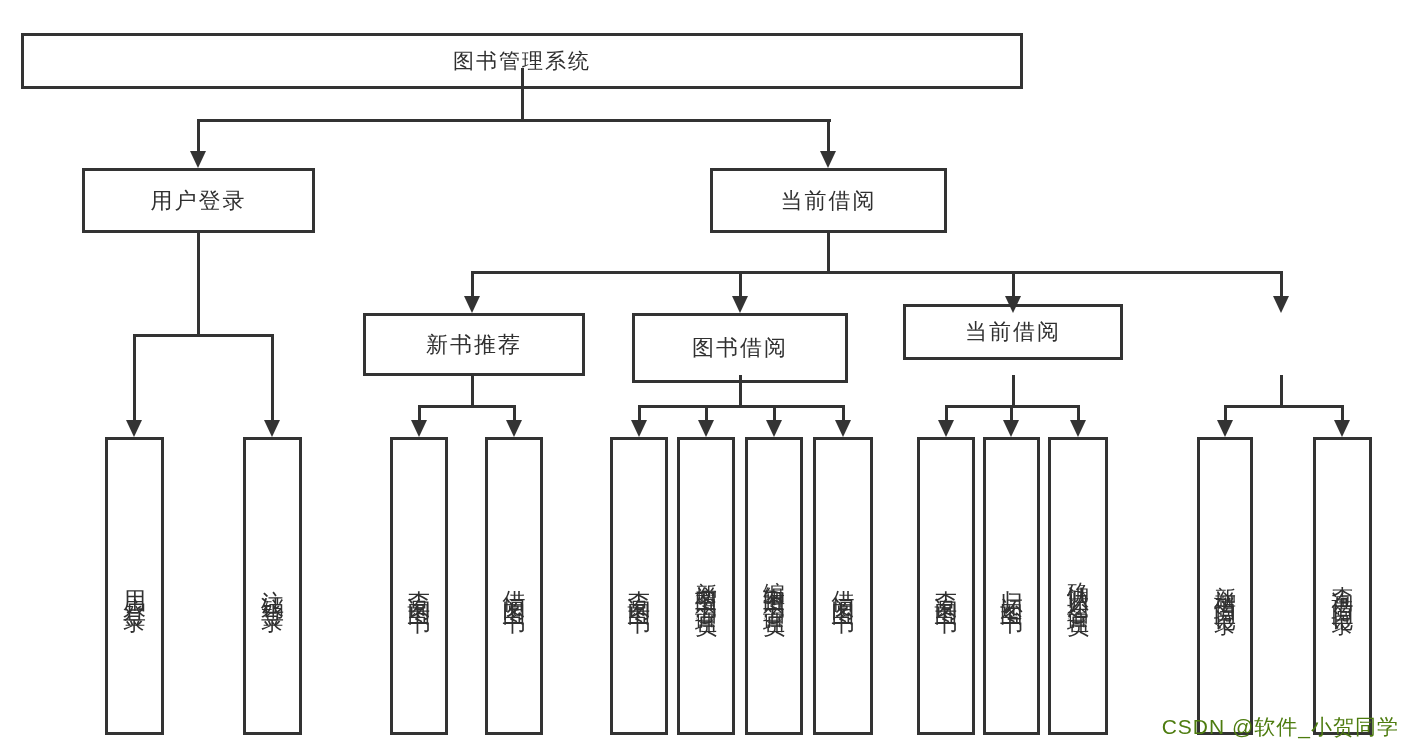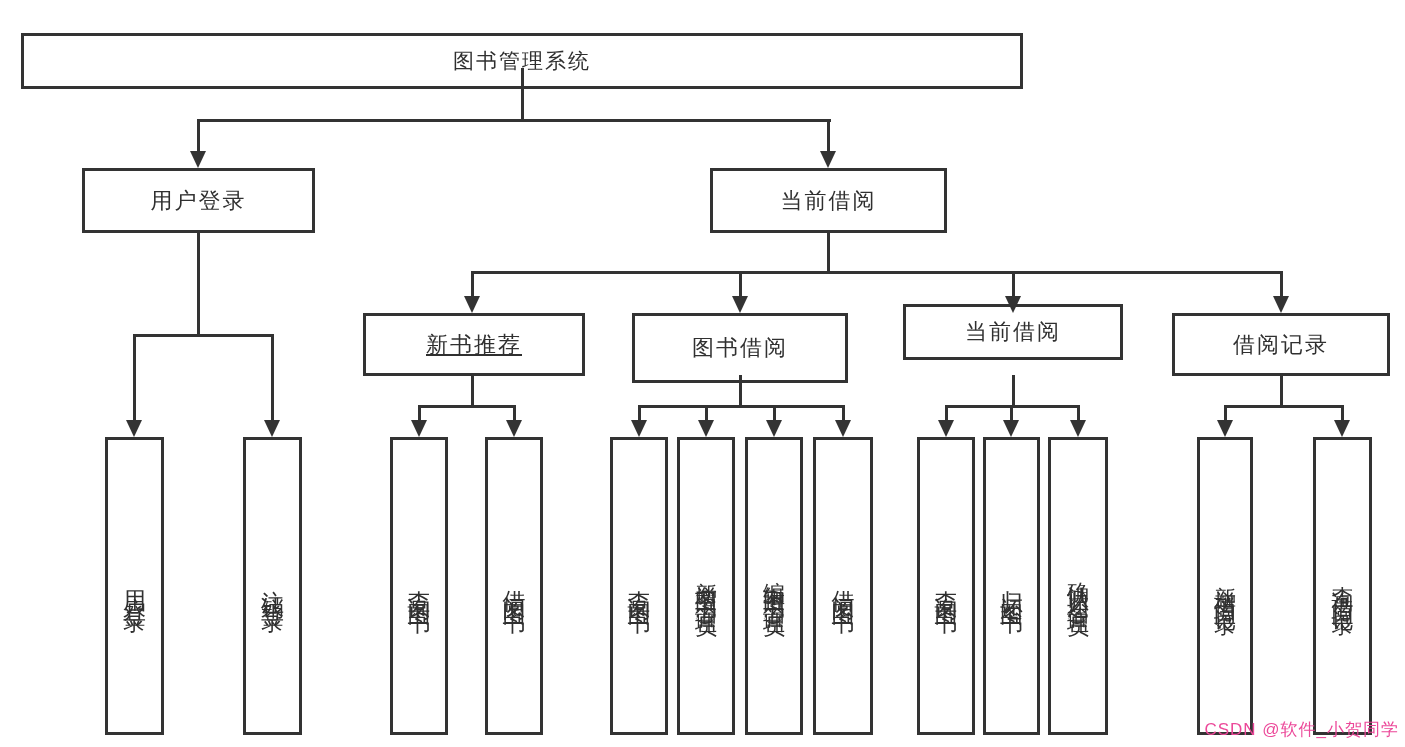--- a/index.html
+++ b/index.html
@@ -20,38 +20,37 @@
     font-size:23px;color:var(--text);letter-spacing:7px;line-height:1;
   }
   .h{position:absolute;height:3px;background:var(--line);}
   .v{position:absolute;width:3px;background:var(--line);}
   .arr{
     position:absolute;width:0;height:0;
     border-left:8px solid transparent;border-right:8px solid transparent;
     border-top:17px solid var(--line);
   }
   .watermark{
-    position:absolute;right:6px;bottom:6px;font-size:17px;color:#ec4899;
+    position:absolute;right:6px;bottom:6px;font-size:21px;color:#4d7c0f;
     letter-spacing:1px;z-index:5;white-space:nowrap;
   }
 </style>
 </head>
 <body>
 
 <div id="stage">
 
   <div class="box" style="left:21px;top:13px;width:1002px;height:56px;font-size:21px;margin-top:20px;">图书管理系统</div>
 
   <div class="box" style="left:82px;top:168px;width:233px;height:65px;">用户登录</div>
   <div class="box" style="left:710px;top:168px;width:237px;height:65px;">当前借阅</div>
 
-  <div class="box" style="left:363px;top:313px;width:222px;height:63px;text-decoration:underline;">新书推荐</div>
+  <div class="box" style="left:363px;top:313px;width:222px;height:63px;">新书推荐</div>
   <div class="box" style="left:632px;top:313px;width:216px;height:70px;">图书借阅</div>
   <div class="box" style="left:903px;top:304px;width:220px;height:56px;">当前借阅</div>
-  <div class="box" style="left:1172px;top:313px;width:218px;height:63px;">借阅记录</div>
 
   <div class="vbox" style="left:105px;top:437px;width:59px;height:298px;">用户登录</div>
   <div class="vbox" style="left:243px;top:437px;width:59px;height:298px;">注销登录</div>
 
   <div class="vbox" style="left:390px;top:437px;width:58px;height:298px;">查询图书</div>
   <div class="vbox" style="left:485px;top:437px;width:58px;height:298px;">借阅图书</div>
 
   <div class="vbox" style="left:610px;top:437px;width:58px;height:298px;">查询图书</div>
   <div class="vbox" style="left:677px;top:437px;width:58px;height:298px;font-size:22px;letter-spacing:5px;">新增图书（管理员）</div>
   <div class="vbox" style="left:745px;top:437px;width:58px;height:298px;font-size:22px;letter-spacing:5px;">编辑图书（管理员）</div>

